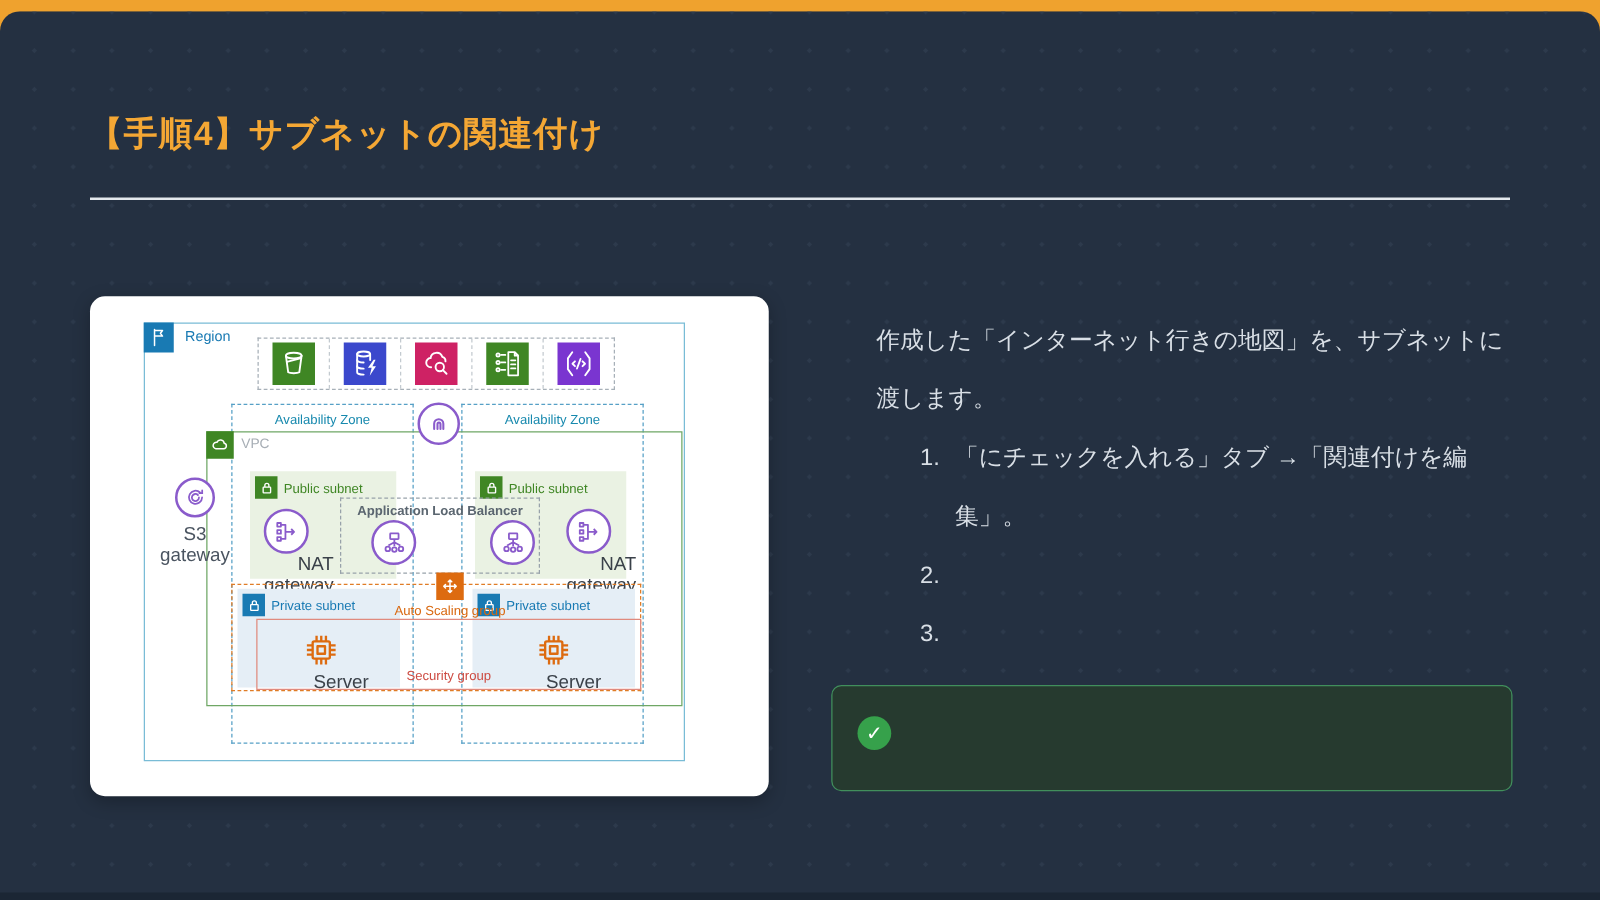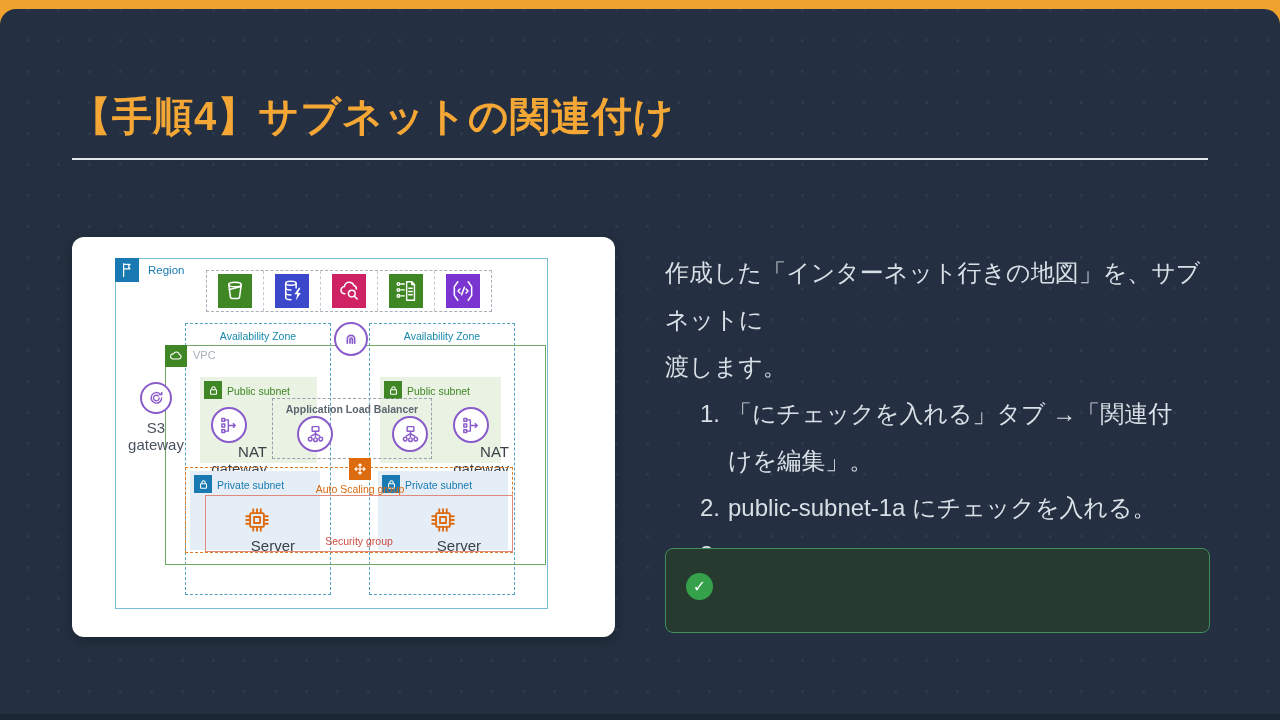--- a/index.html
+++ b/index.html
@@ -9,21 +9,21 @@
   .panel{
     position:absolute; top:9px; left:0; width:1280px; height:711px;
     background-color:#243041;
     background-image:radial-gradient(circle,#2d3a4c 1.6px,transparent 1.8px);
     background-size:31px 31px; background-position:12px 16px;
     border-radius:16px 16px 0 0; overflow:hidden;
   }
   .bottom-strip{ position:absolute; left:0; bottom:0; width:1280px; height:6px; background:#1b2634; }
 
   .slide-title{
-    position:absolute; left:71px; top:80px; font-size:40px; font-weight:bold;
+    position:absolute; left:71px; top:80px; font-size:27px; font-weight:bold;
     color:#F4A734; letter-spacing:1px;
   }
   .divider{ position:absolute; left:72px; top:149px; width:1136px; height:2px; background:#E3E8EC; }
 
   
   .card{
     position:absolute; left:72px; top:228px; width:543px; height:400px;
     background:#fff; border-radius:12px; box-shadow:0 4px 14px rgba(0,0,0,.25);
   }
   .diagram{ position:absolute; inset:0; font-size:11px; }
@@ -82,21 +82,21 @@
   .asg-label{ left:218px; top:246px; width:140px; text-align:center; color:#D9680F; font-size:10.5px; }
 
   .sg-box{ left:133px; top:258px; width:308px; height:57px; border:1px solid #E08A7E; }
   .sg-label{ position:absolute; bottom:4px; left:0; width:100%; text-align:center; color:#CD4B42; font-size:10.5px; }
 
   .chip{ width:30px; height:30px; }
   .chip-left{ left:170px; top:268px; } .chip-right{ left:356px; top:268px; }
   .server-label-left{ left:147px; top:300px; } .server-label-right{ left:333px; top:300px; }
 
   
-  .right-col{ position:absolute; left:665px; top:240px; width:548px; color:#D9DFE6; font-size:24px; }
+  .right-col{ position:absolute; left:701px; top:240px; width:548px; color:#D9DFE6; font-size:19px; }
   .intro-line{ line-height:47px; }
   .steps{ margin-top:0; }
   .step{ display:flex; line-height:47px; }
   .step-num{ width:28px; margin-left:35px; flex:none; }
   .step-text{ width:465px; }
 
   .callout{
     position:absolute; left:665px; top:539px; width:545px; height:85px;
     background:#263A2F; border:1px solid #418F5C; border-radius:8px;
   }
@@ -325,21 +325,20 @@
   <div class="right-col">
     <div class="intro-line">作成した「インターネット行きの地図」を、サブネットに</div>
     <div class="intro-line">渡します。</div>
     <div class="steps">
       <div class="step">
         <span class="step-num">1.</span>
         <span class="step-text">「にチェックを入れる」タブ →「関連付けを編集」。</span>
       </div>
       <div class="step">
         <span class="step-num">2.</span>
-        <span class="step-text">public-subnet-1a にチェックを入れる。</span>
       </div>
       <div class="step">
         <span class="step-num">3.</span>
       </div>
     </div>
   </div>
 
   <div class="callout">
     <div class="check-circle">
       <span>✓</span>

